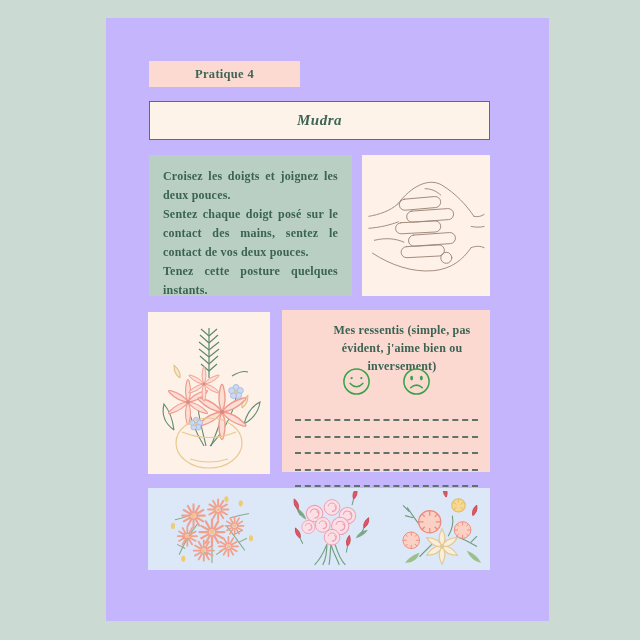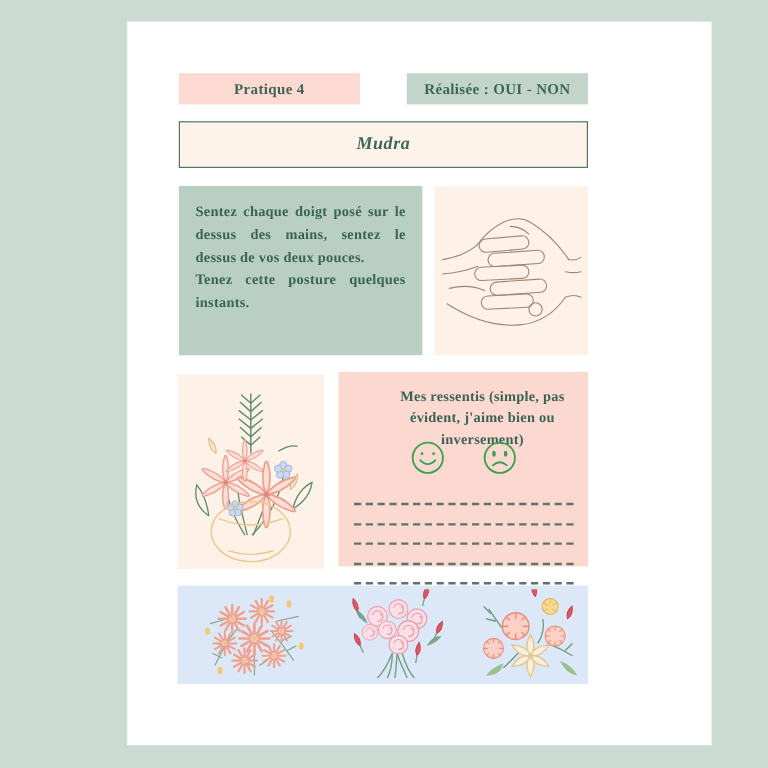--- a/index.html
+++ b/index.html
@@ -3,22 +3,22 @@
 <meta charset="utf-8">
 <style>
   html,body{margin:0;padding:0;}
   body{
     width:640px;height:640px;position:relative;overflow:hidden;
     background:#cbdad2;
     font-family:"Liberation Serif","DejaVu Serif",serif;
     color:#3e6557;
   }
   .paper{
-    position:absolute;left:106px;top:18px;width:487px;height:603px;
-    background:#ffffff;
+    position:absolute;left:106px;top:18px;width:443px;height:603px;
+    background:#c4b5fd;
   }
   .label-chip{
     position:absolute;height:26px;display:flex;align-items:center;justify-content:center;
     font-size:12.5px;font-weight:700;letter-spacing:.3px;
   }
   .practice-chip{left:43px;top:43px;width:151px;background:#fcdad1;}
   .status-chip{left:233px;top:43px;width:151px;background:#c3d5cb;}
   .title-box{
     position:absolute;left:43px;top:83px;width:341px;height:39px;
     background:#fdf3e9;border:1.5px solid #537568;box-sizing:border-box;
@@ -73,30 +73,28 @@
 </style>
 </head>
 <body>
 
 <div class="paper">
 
   <div class="label-chip practice-chip">
     <span>Pratique 4</span>
   </div>
 
-  <div class="label-chip status-chip">
-    <span>Réalisée : OUI - NON</span>
-  </div>
 
   <div class="title-box">
     <span>Mudra</span>
   </div>
 
   <div class="instructions-box">
-    <p>Sentez chaque doigt posé sur le dessus des mains, sentez le dessus de vos deux pouces.</p>
+    <p>Croisez les doigts et joignez les deux pouces.</p>
+    <p>Sentez chaque doigt posé sur le contact des mains, sentez le contact de vos deux pouces.</p>
     <p>Tenez cette posture quelques instants.</p>
   </div>
 
   <div class="hands-box">
     <svg width="118" height="130" viewBox="0 0 128 141" fill="none" stroke="#9c8678" stroke-width="1" stroke-linecap="round">
       <path d="M2 60 C14 58 25 54 33 47"></path>
       <path d="M2 73 C15 72 26 69 34 66"></path>
       <path d="M33 47 C48 27 67 18 81 26 C96 35 108 48 116 60"></path>
       <path d="M116 60 C120 61 124 60 127 58"></path>
       <path d="M113 71 C118 72 123 72 127 71"></path>

